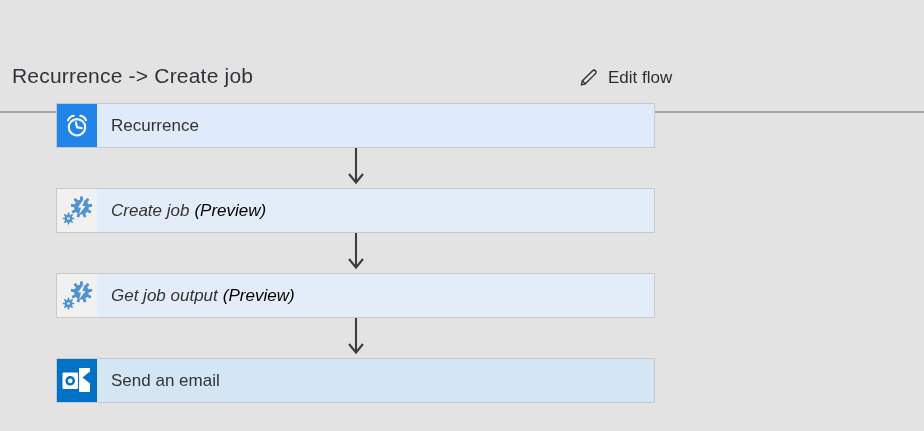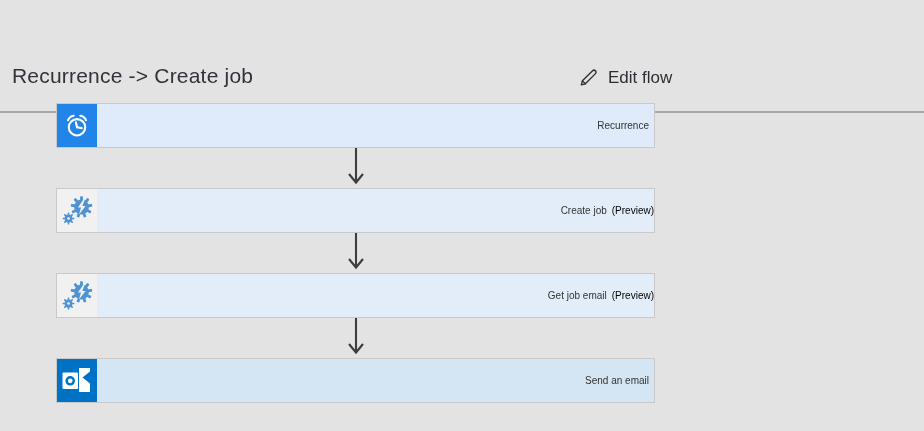--- a/index.html
+++ b/index.html
@@ -38,23 +38,23 @@
   }
   .step-icon{
     width:40px;flex:none;
     display:flex;align-items:center;justify-content:center;
   }
   .icon-recurrence{background:#2184e8;}
   .icon-automation{background:#f1f1f1;}
   .icon-outlook{background:#0072c6;}
   .step-body{
     flex:1;display:flex;align-items:center;gap:5px;
-    padding-left:7px;font-size:10px;color:#333;justify-content:flex-end;
+    padding-left:14px;font-size:17px;color:#333;
   }
-  .row-light{background:#e2edf9;}
+  .row-light{background:#e2edf9;font-style:italic;}
   .row-first{background:#dfeafa;}
   .row-selected{background:#d4e6f4;}
   .step-preview{color:#000000;}
   .arrow{position:absolute;left:342px;width:28px;height:40px;}
 </style>
 </head>
 <body>
 
 <div class="header">
   <div class="page-title">Recurrence -&gt; Create job</div>
@@ -159,21 +159,21 @@
           <rect x="10.7" y="23.6" width="1.6" height="2.6" rx="0.5" transform="rotate(225 11.5 29.5)"></rect>
           <rect x="10.7" y="23.6" width="1.6" height="2.6" rx="0.5" transform="rotate(270 11.5 29.5)"></rect>
           <rect x="10.7" y="23.6" width="1.6" height="2.6" rx="0.5" transform="rotate(315 11.5 29.5)"></rect>
           <circle cx="11.5" cy="29.5" r="3.9"></circle>
         </g>
         <path d="M26,11 L21,18.6 H24 L22,25.6 L28.6,17.1 H25.4 L27.6,11 Z" fill="#f1f1f1"></path>
         <circle cx="11.5" cy="29.5" r="1.3" fill="#f1f1f1"></circle>
       </svg>
     </div>
     <div class="step-body row-light">
-      <span class="step-label">Get job email</span>
+      <span class="step-label">Get job output</span>
       <span class="step-preview">(Preview)</span>
     </div>
   </div>
 
   <svg class="arrow" style="top:245px" viewBox="0 0 28 40">
     <g fill="none" stroke="#3d3d3d" stroke-width="2.1">
       <line x1="14" y1="0" x2="14" y2="33"></line>
       <polyline points="7,26 14,34.5 21,26"></polyline>
     </g>
   </svg>

